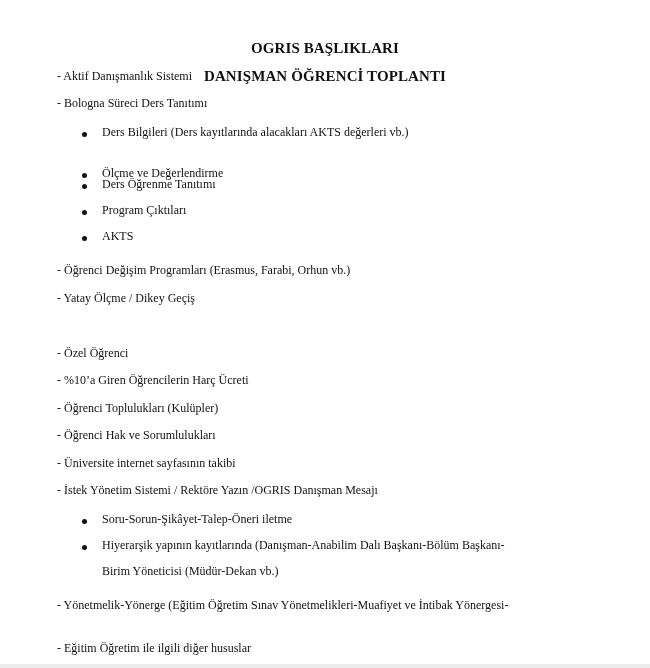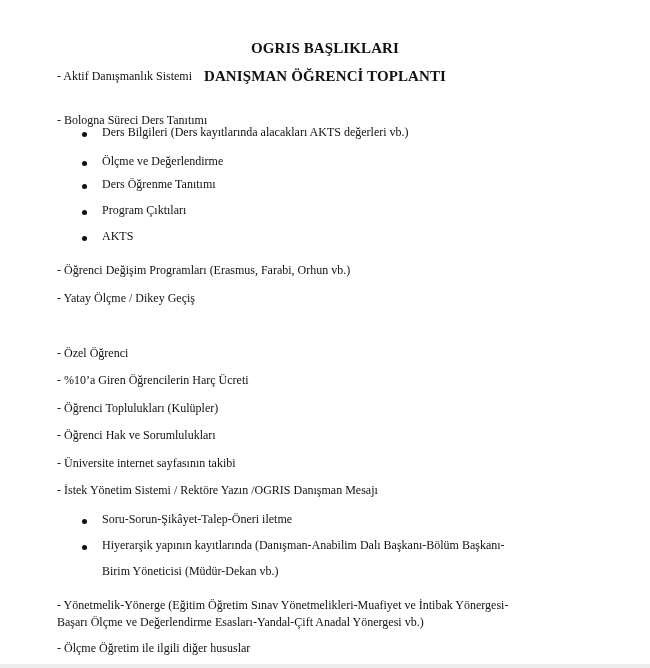--- a/index.html
+++ b/index.html
@@ -29,39 +29,38 @@
     }
   </style>
 </head>
 <body>
 
 <div class="page">
   <div class="title t1">DANIŞMAN ÖĞRENCİ TOPLANTI</div>
   <div class="title t2">OGRIS BAŞLIKLARI</div>
 
   <div class="line dash" style="top:69px">- Aktif Danışmanlık Sistemi</div>
-  <div class="line dash" style="top:113px">- Bologna Süreci Ders Tanıtımı</div>
+  <div class="line dash" style="top:96px">- Bologna Süreci Ders Tanıtımı</div>
 
   <div class="line bullet-item" style="top:125px"><span class="dot"></span><span>Ders Bilgileri (Ders kayıtlarında alacakları AKTS değerleri vb.)</span></div>
-  <div class="line bullet-item" style="top:154px"><span class="dot"></span><span>Ölçme ve Değerlendirme</span></div>
+  <div class="line bullet-item" style="top:166px"><span class="dot"></span><span>Ölçme ve Değerlendirme</span></div>
   <div class="line bullet-item" style="top:177px"><span class="dot"></span><span>Ders Öğrenme Tanıtımı</span></div>
   <div class="line bullet-item" style="top:203px"><span class="dot"></span><span>Program Çıktıları</span></div>
   <div class="line bullet-item" style="top:229px"><span class="dot"></span><span>AKTS</span></div>
 
   <div class="line dash" style="top:263px">- Öğrenci Değişim Programları (Erasmus, Farabi, Orhun vb.)</div>
   <div class="line dash" style="top:291px">- Yatay Ölçme / Dikey Geçiş</div>
   <div class="line dash" style="top:346px">- Özel Öğrenci</div>
   <div class="line dash" style="top:373px">- %10’a Giren Öğrencilerin Harç Ücreti</div>
   <div class="line dash" style="top:401px">- Öğrenci Toplulukları (Kulüpler)</div>
   <div class="line dash" style="top:428px">- Öğrenci Hak ve Sorumlulukları</div>
   <div class="line dash" style="top:456px">- Üniversite internet sayfasının takibi</div>
   <div class="line dash" style="top:483px">- İstek Yönetim Sistemi / Rektöre Yazın /OGRIS Danışman Mesajı</div>
 
   <div class="line bullet-item" style="top:512px"><span class="dot"></span><span>Soru-Sorun-Şikâyet-Talep-Öneri iletme</span></div>
   <div class="line bullet-item" style="top:538px"><span class="dot"></span><span>Hiyerarşik yapının kayıtlarında (Danışman-Anabilim Dalı Başkanı-Bölüm Başkanı-</span></div>
   <div class="line bullet-item" style="top:564px">Birim Yöneticisi (Müdür-Dekan vb.)</div>
 
   <div class="line dash" style="top:598px">- Yönetmelik-Yönerge (Eğitim Öğretim Sınav Yönetmelikleri-Muafiyet ve İntibak Yönergesi-</div>
-  <div class="line dash" style="top:615px">Başarı Ölçme ve Değerlendirme Esasları-Yandal-Çift Anadal Yönergesi vb.)</div>
-  <div class="line dash" style="top:641px">- Ölçme Öğretim ile ilgili diğer hususlar</div>
+  <div class="line dash" style="top:641px">- Eğitim Öğretim ile ilgili diğer hususlar</div>
 
   <div class="bottom-bar"></div>
 </div>
 
 </body></html>

